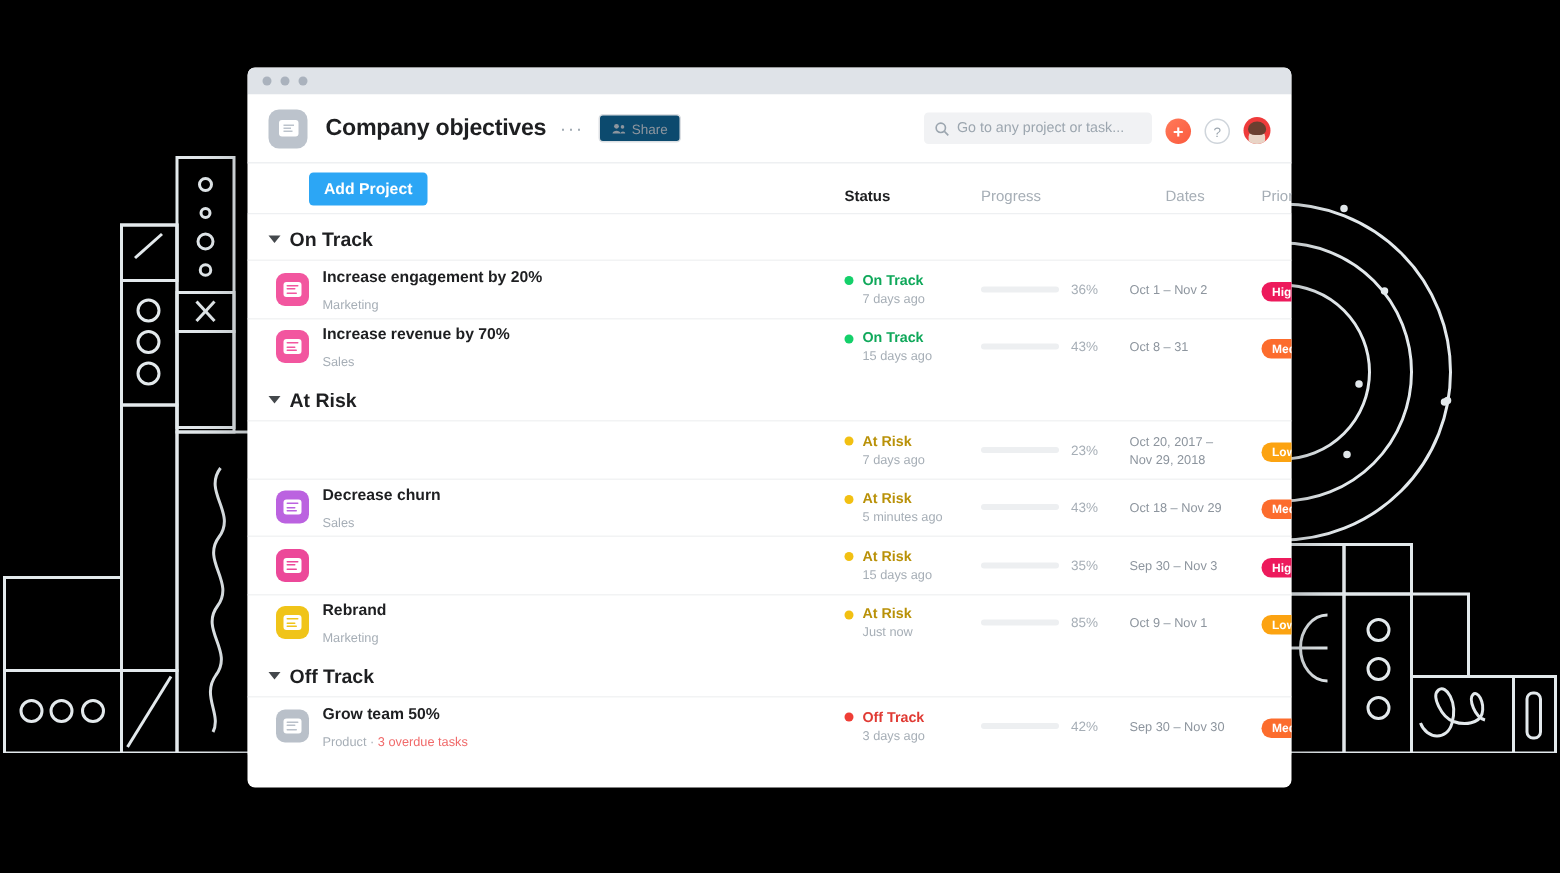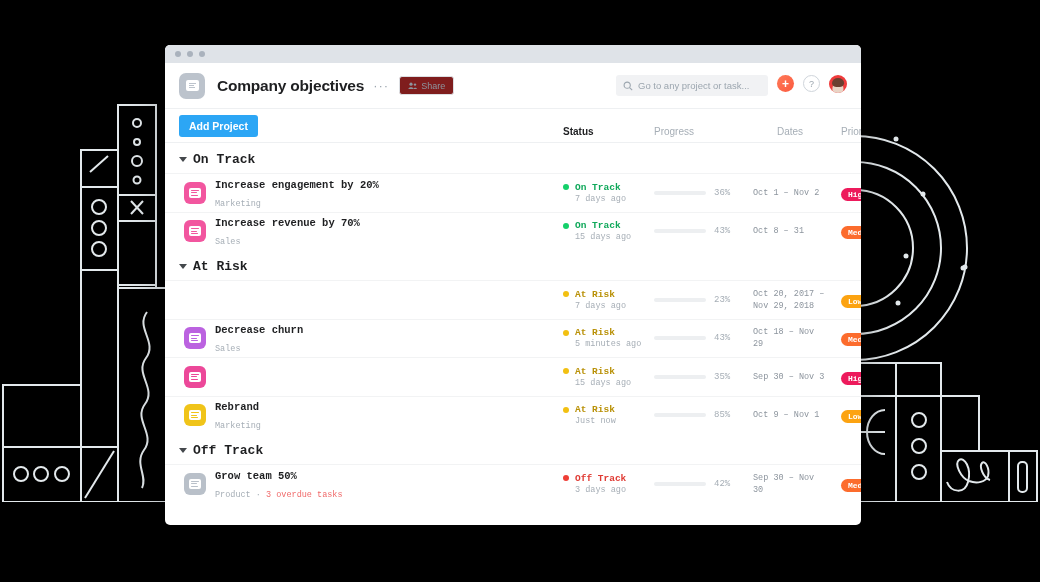--- a/index.html
+++ b/index.html
@@ -50,25 +50,25 @@
   }
   #proj-icon .bars { width: 7px; height: 5px; position: relative; }
   #proj-icon .bars i { position:absolute; left:0; height:1px; background:#bcc3cc; }
   #title {
     margin-left: 12px; font-size: 15.5px; font-weight: bold;
     color: #1e1f21; letter-spacing: -0.2px; white-space: nowrap;
   }
   #ellipsis { margin-left: 9px; color: #9ca6af; font-size: 13px; letter-spacing:1px; }
   #share-btn {
     margin-left: 10px; height: 19px; padding: 0 8px;
-    border: 1px solid #dcdfe3; border-radius: 3px; background: #7f1d1d;
+    border: 1px solid #dcdfe3; border-radius: 3px; background: #0c4a6e;
     display: flex; align-items: center; gap: 4px;
     font-size: 9px; color: #8d959e; cursor: pointer;
   }
-  #header-right { margin-left: auto; display: flex; align-items: flex-start; gap: 9px; }
+  #header-right { margin-left: auto; display: flex; align-items: flex-end; gap: 9px; }
   #search {
     width: 152px; height: 21px; background: #f1f2f4; border-radius: 3px;
     display: flex; align-items: center; padding: 0 7px; gap: 5px; cursor: text;
   }
   #search .ph { font-size: 9.5px; color: #9ca6af; white-space: nowrap; }
   .circ-btn { width: 17px; height: 17px; border-radius: 50%; display:flex;
     align-items:center; justify-content:center; cursor:pointer; flex:none; }
   #add-btn { background: linear-gradient(135deg,#ff7a59,#fb5a3e); color:#fff;
     font-size: 12px; line-height: 1; font-weight: bold; }
   #help-btn { border: 1px solid #cfd5db; color:#9ca6af; font-size: 9px; }
@@ -78,27 +78,27 @@
   .avatar .hair { position:absolute; left:50%; transform:translateX(-50%);
     top: 14%; width: 66%; height: 54%; border-radius: 50% 50% 38% 38%; }
 
   
   #toolbar {
     height: 34px; display: flex; align-items: center; padding: 0 14px;
     border-bottom: 1px solid #eef0f2; position: relative;
   }
   #add-project {
     background: #2ca6f5; color: #fff; font-size: 10.5px; font-weight: bold;
-    padding: 5px 10px; border-radius: 3px; cursor: pointer; white-space: nowrap;
+    padding: 5px 10px; border-radius: 3px; cursor: pointer; white-space: nowrap; margin-left: 27px;
   }
   .col-head { position: absolute; font-size: 10px; color: #a6aeb6; white-space: nowrap; }
   .col-head.strong { color: #1e1f21; font-weight: bold; }
 
   
-  #list { position: relative; background: #fff; font-family: Liberation Mono, monospace; }
+  #list { position: relative; background: #fff; }
   .group-head {
     display: flex; align-items: center; gap: 6px;
     padding: 9px 0 6px 14px; font-size: 13px; font-weight: bold; color: #1e1f21;
   }
   .caret { width:0;height:0;border-left:4px solid transparent;border-right:4px solid transparent;
     border-top:5px solid #44484c; }
 
   .row { position: relative; height: 38.5px; border-top: 1px solid #f2f3f4; }
   .row:first-of-type { border-top: none; }
   .row .cell { position: absolute; top: 50%; transform: translateY(-50%); }

